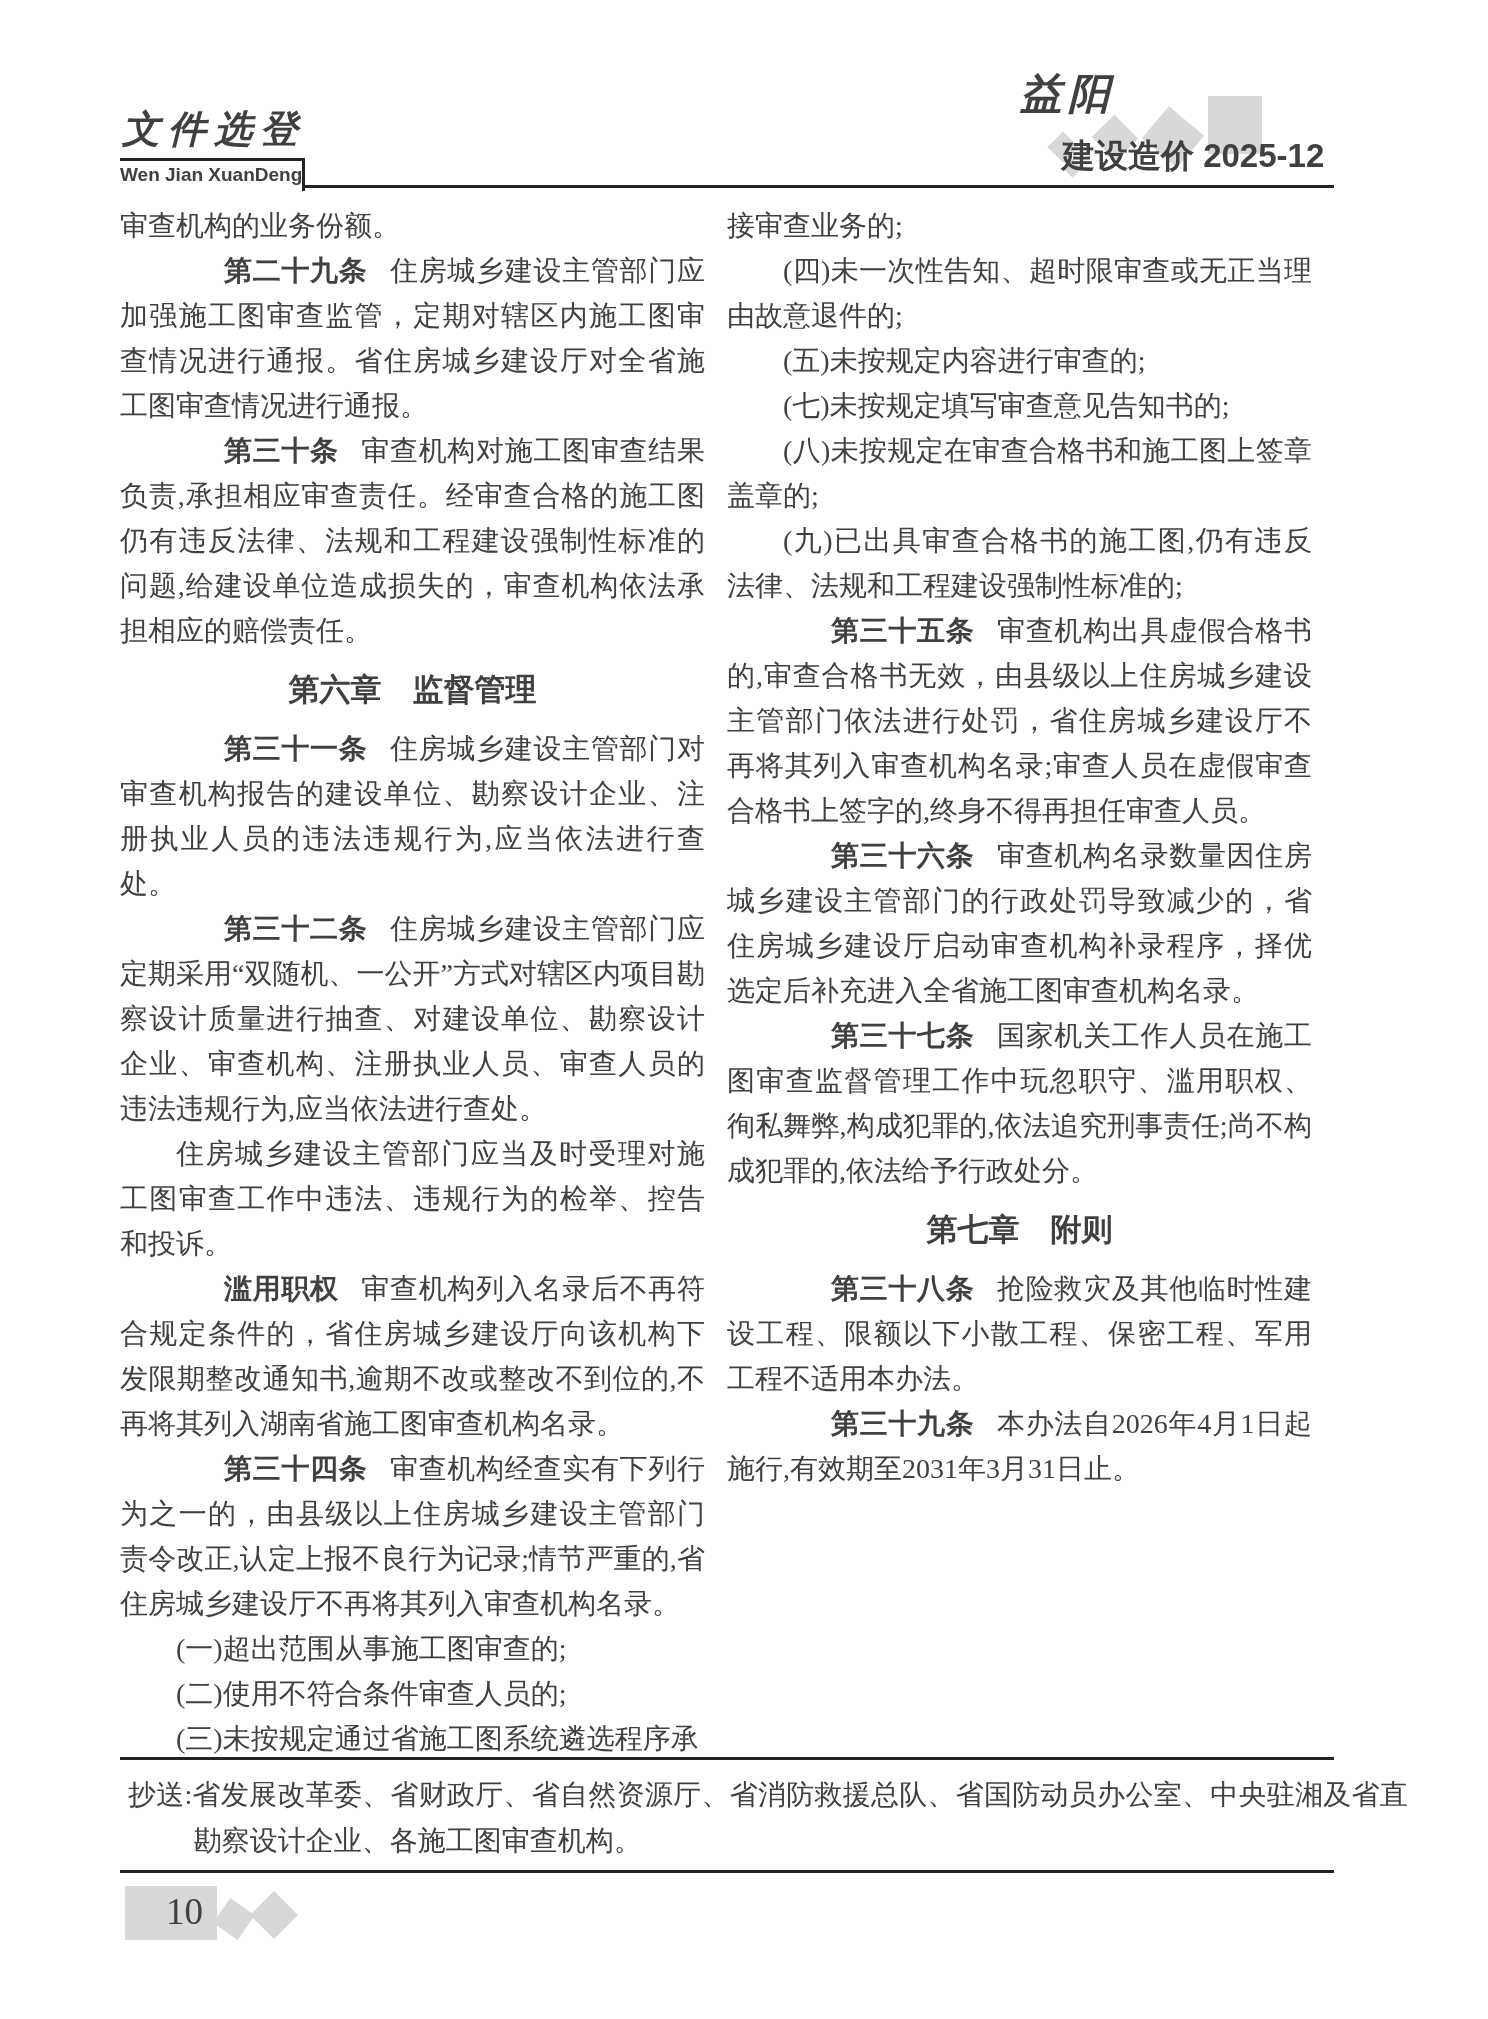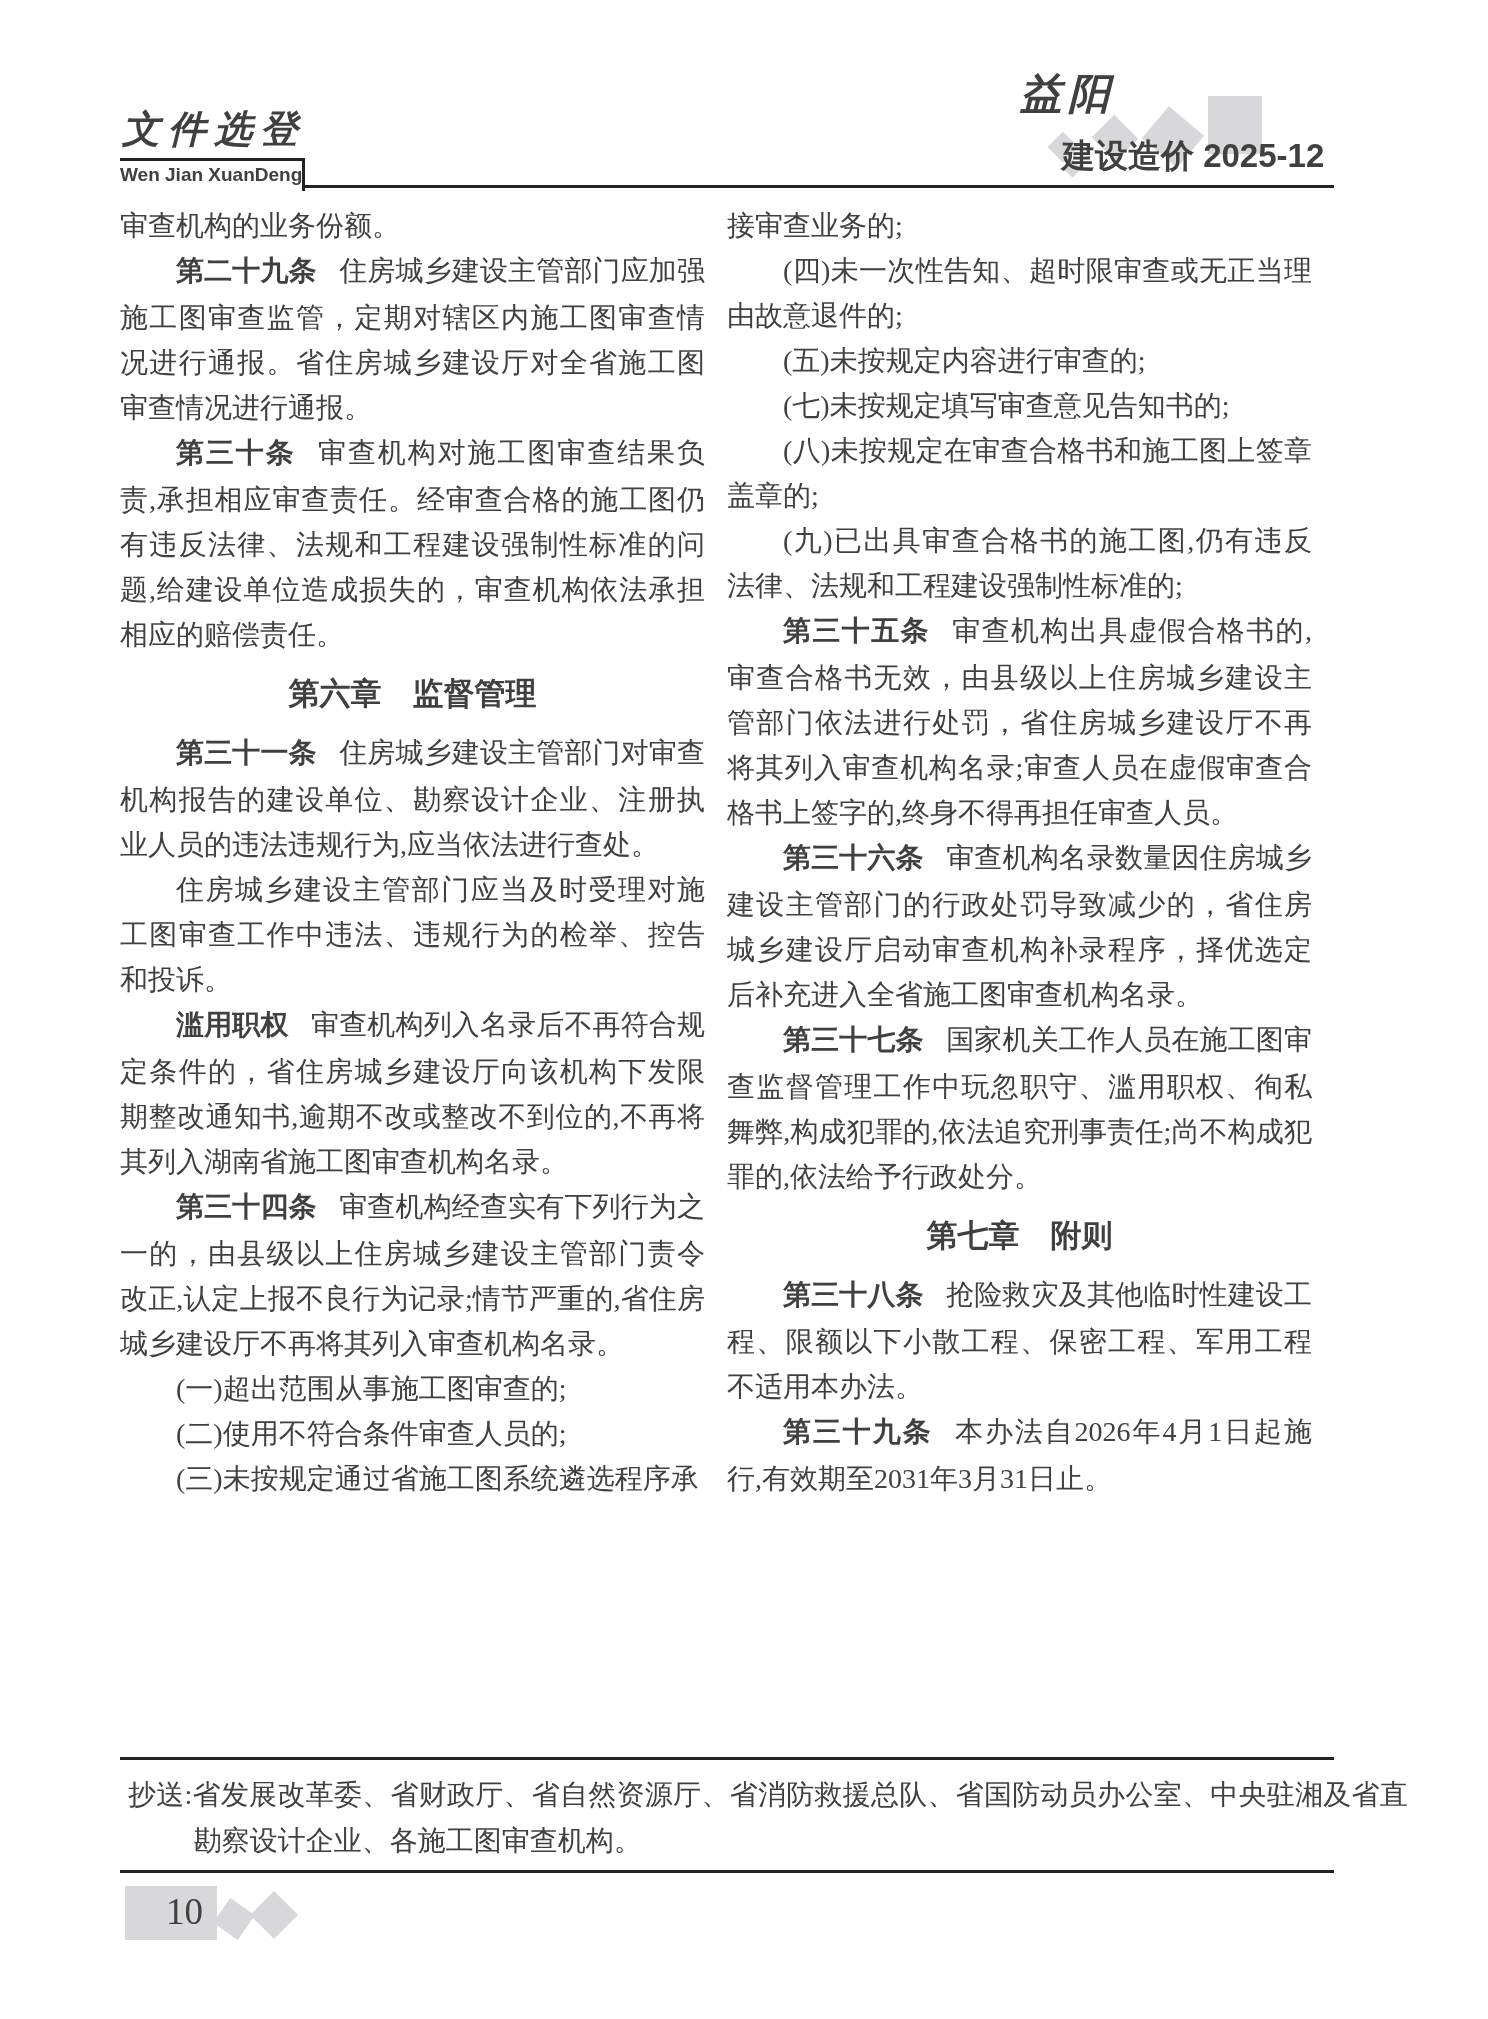--- a/index.html
+++ b/index.html
@@ -58,23 +58,24 @@
   }
   .col{width:585px;}
   .col p{
     margin:0;
     font-size:28px;line-height:45px;
     text-align:justify;
     text-indent:2em;
   }
   .col p.cont{text-indent:0;}
   .lead{
-    font-family:Liberation Mono, monospace;
+    font-family:Liberation Sans, sans-serif;
     font-weight:bold;
     margin-right:0.8em;
+    margin-left:48px;
   }
   .chapter{
     margin:14px 0;
     font-family:"Liberation Sans", sans-serif;
     font-weight:bold;
     font-size:31px;line-height:45px;
     text-align:center;
   }
   
   .footer-rule{position:absolute;left:120px;width:1214px;height:3px;background:#232323;}
@@ -119,20 +120,21 @@
   </div>
 
   <div class="content">
 
     <div class="col">
       <p class="cont">审查机构的业务份额。</p>
       <p><span class="lead">第二十九条</span><span>住房城乡建设主管部门应加强施工图审查监管，定期对辖区内施工图审查情况进行通报。省住房城乡建设厅对全省施工图审查情况进行通报。</span></p>
       <p><span class="lead">第三十条</span><span>审查机构对施工图审查结果负责,承担相应审查责任。经审查合格的施工图仍有违反法律、法规和工程建设强制性标准的问题,给建设单位造成损失的，审查机构依法承担相应的赔偿责任。</span></p>
       <div class="chapter">第六章　监督管理</div>
       <p><span class="lead">第三十一条</span><span>住房城乡建设主管部门对审查机构报告的建设单位、勘察设计企业、注册执业人员的违法违规行为,应当依法进行查处。</span></p>
+      <p><span class="lead">第三十二条</span><span>住房城乡建设主管部门应定期采用“双随机、一公开”方式对辖区内项目勘察设计质量进行抽查、对建设单位、勘察设计企业、审查机构、注册执业人员、审查人员的违法违规行为,应当依法进行查处。</span></p>
       <p>住房城乡建设主管部门应当及时受理对施工图审查工作中违法、违规行为的检举、控告和投诉。</p>
       <p><span class="lead">滥用职权</span><span>审查机构列入名录后不再符合规定条件的，省住房城乡建设厅向该机构下发限期整改通知书,逾期不改或整改不到位的,不再将其列入湖南省施工图审查机构名录。</span></p>
       <p><span class="lead">第三十四条</span><span>审查机构经查实有下列行为之一的，由县级以上住房城乡建设主管部门责令改正,认定上报不良行为记录;情节严重的,省住房城乡建设厅不再将其列入审查机构名录。</span></p>
       <p>(一)超出范围从事施工图审查的;</p>
       <p>(二)使用不符合条件审查人员的;</p>
       <p>(三)未按规定通过省施工图系统遴选程序承</p>
     </div>
 
     <div class="col">
       <p class="cont">接审查业务的;</p>

